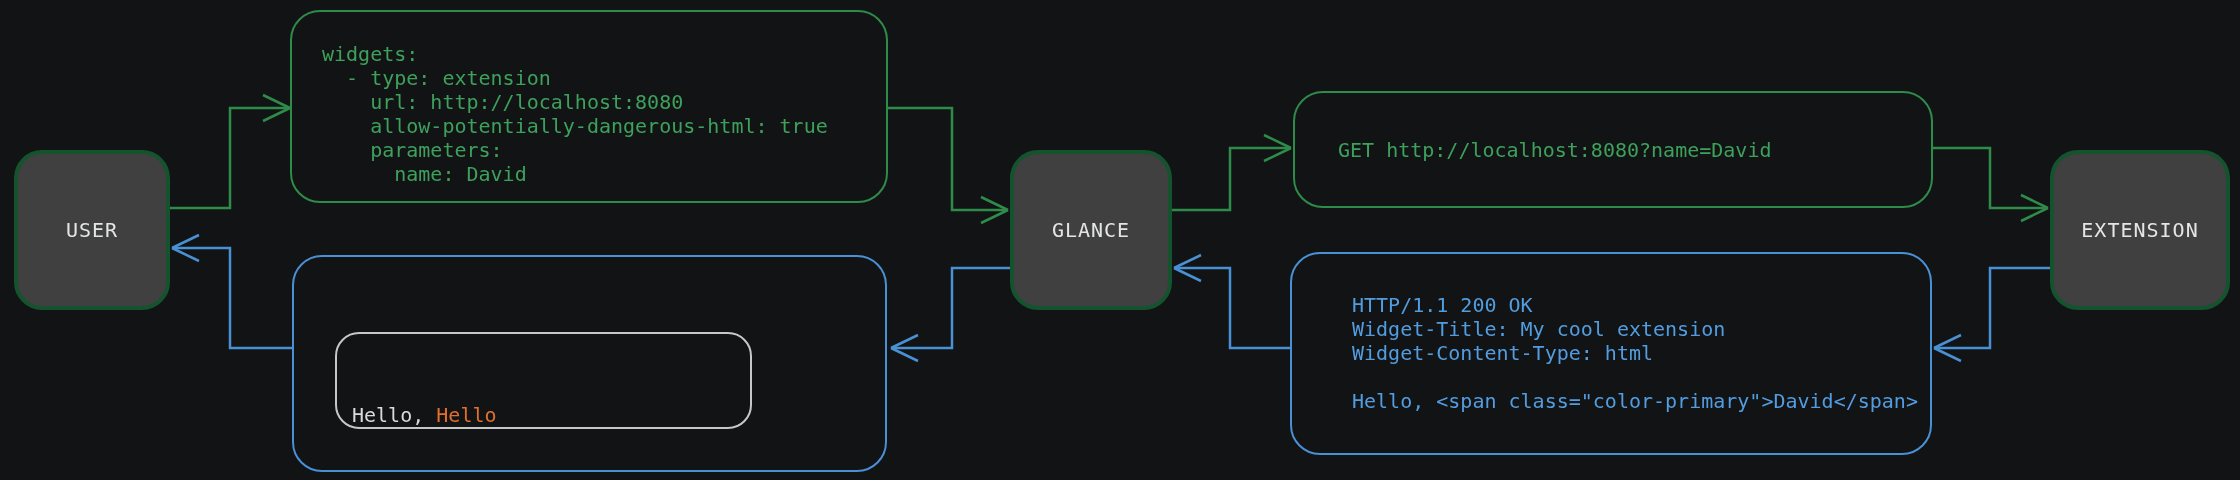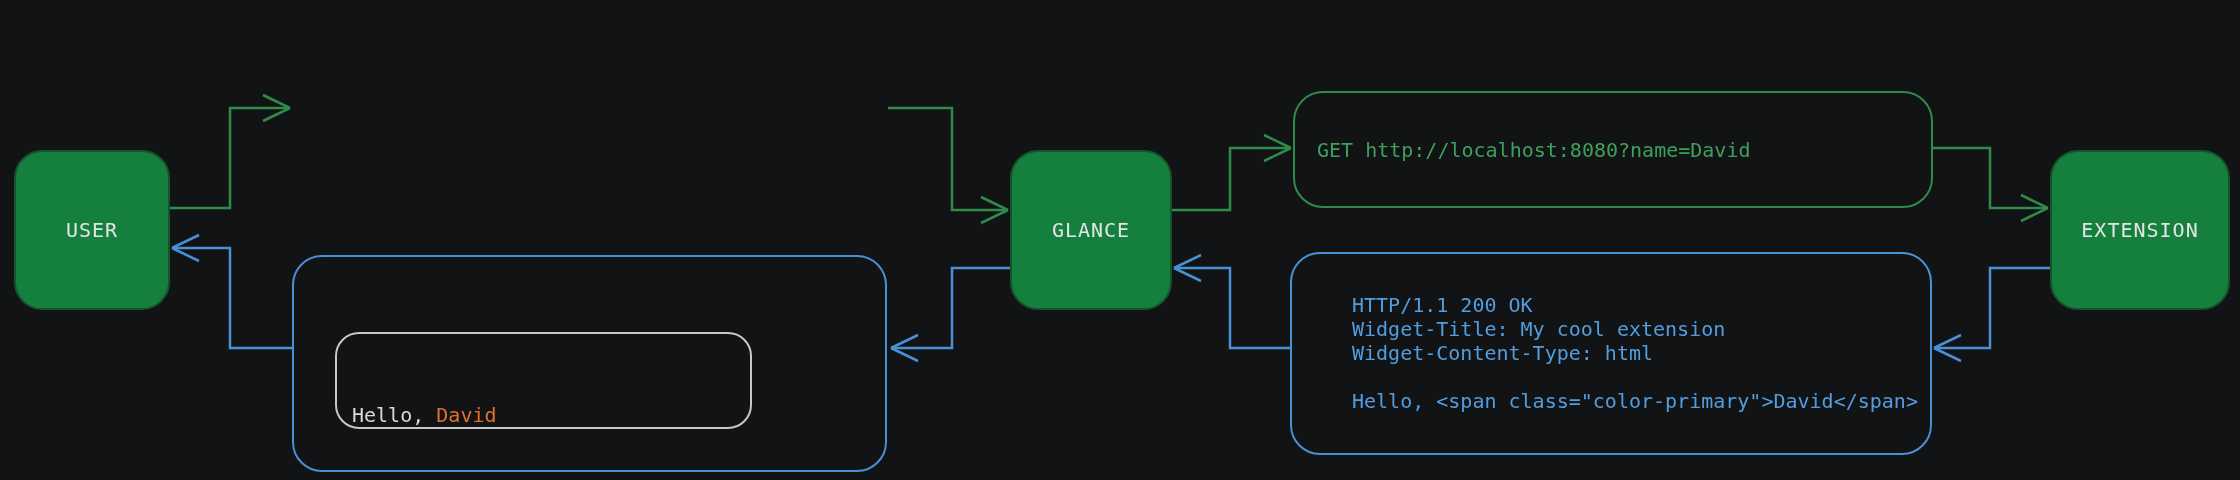--- a/index.html
+++ b/index.html
@@ -12,49 +12,49 @@
     font-family: "DejaVu Sans Mono", "Liberation Mono", monospace;
     overflow: hidden;
   }
   svg.arrows { position: absolute; left: 0; top: 0; width: 2240px; height: 480px; }
   svg.arrows path { fill: none; stroke-width: 2.5px; }
   .green-line { stroke: #2e8b4a; }
   .blue-line  { stroke: #4a90d5; }
 
   .node {
     position: absolute;
-    border: 2px solid #14532d;
+    border: 4px solid #14532d;
     border-radius: 28px;
     display: flex;
     align-items: center;
     justify-content: center;
     color: #e4e5e6;
     font-size: 20px;
     letter-spacing: 1px;
-    background: #15803d;
+    background: #404040;
   }
   .box {
     position: absolute;
     border-radius: 30px;
     background: #121314;
   }
   .box.green { border: 2px solid #2e8b4a; }
   .box.blue  { border: 2px solid #4a90d5; }
 
   pre.code {
     font-family: "DejaVu Sans Mono", "Liberation Mono", monospace;
     font-size: 20px;
     line-height: 24px;
     white-space: pre;
   }
   .green-text { color: #3da15c; }
   .blue-text  { color: #529de0; }
 
   .config-box  { left: 290px;  top: 10px;  width: 598px; height: 193px; padding: 30px 0 0 30px; }
-  .request-box { left: 1293px; top: 91px;  width: 640px; height: 117px; display: flex; align-items: center; padding-left: 22px; }
+  .request-box { left: 1293px; top: 91px;  width: 640px; height: 117px; display: flex; align-items: center; padding-left: 43px; }
   .request-box pre.code { line-height: 20px; }
   .response-box{ left: 1290px; top: 252px; width: 642px; height: 203px; padding: 39px 0 0 60px; }
 
   .widget-box  { left: 292px;  top: 255px; width: 595px; height: 217px; }
   .widget-title {
     position: absolute;
     left: 57px; top: 35px;
     color: #d8dadb;
     font-size: 20px;
     line-height: 24px;
@@ -123,30 +123,38 @@
   </div>
 
   <div class="node" style="left:1010px; top:150px; width:162px; height:160px;">
     <span>GLANCE</span>
   </div>
 
   <div class="node" style="left:2050px; top:150px; width:180px; height:160px;">
     <span>EXTENSION</span>
   </div>
 
+  <div class="box green config-box">
+    <pre class="code green-text">widgets:
+  - type: extension
+    url: http://localhost:8080
+    allow-potentially-dangerous-html: true
+    parameters:
+      name: David</pre>
+  </div>
 
   <div class="box green request-box">
     <pre class="code green-text">GET http://localhost:8080?name=David</pre>
   </div>
 
   <div class="box blue response-box">
     <pre class="code blue-text">HTTP/1.1 200 OK
 Widget-Title: My cool extension
 Widget-Content-Type: html
 
 Hello, &lt;span class="color-primary"&gt;David&lt;/span&gt;</pre>
   </div>
 
   <div class="box blue widget-box">
-    <div class="widget-inner"><span>Hello, </span><span class="orange-text">David</span></div>
+    <div class="widget-inner"><span>Hello, </span><span class="orange-text">Hello</span></div>
   </div>
 
 </div>
 
 </body></html>

